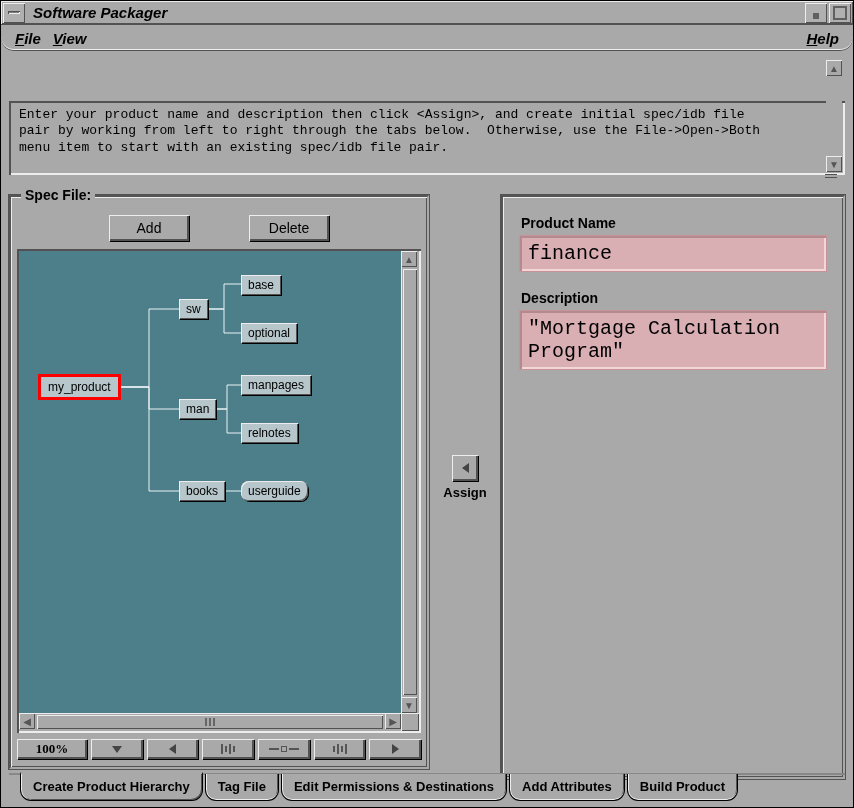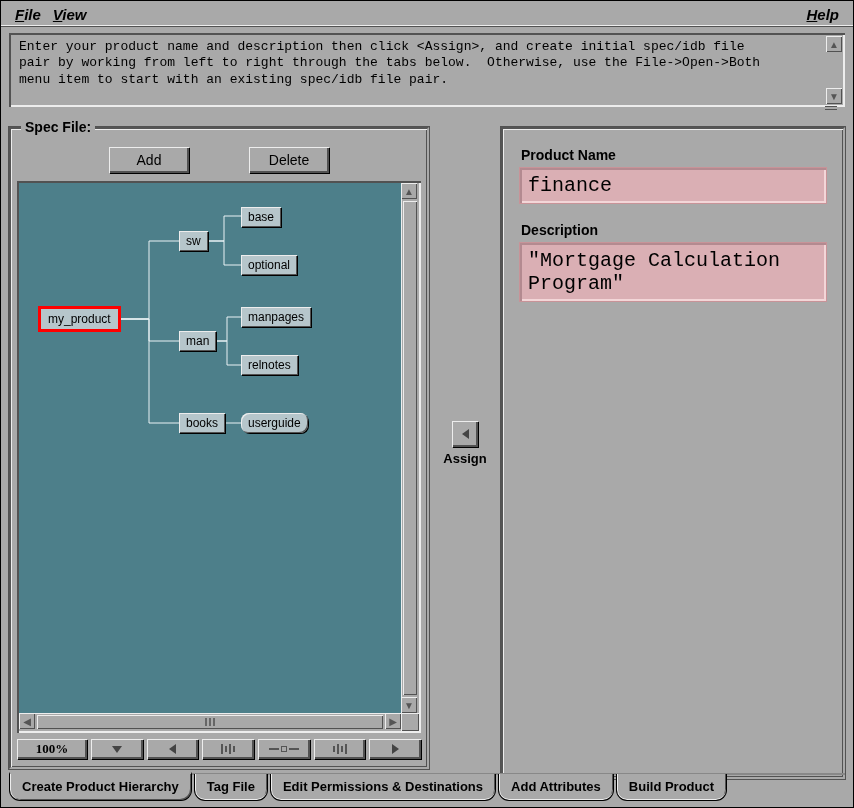--- a/index.html
+++ b/index.html
@@ -58,38 +58,40 @@
     display:flex;align-items:center;justify-content:center;
     font-size:9px;
   }
   .wbtn.min div{width:6px;height:6px;background:#606060;margin-top:6px;}
   .wbtn.max div{width:14px;height:14px;border:2px solid #606060;}
   
   .menubar{
     height:26px;display:flex;align-items:center;
     padding:0 8px;
     box-shadow:inset 0 -1px 0 var(--dark),inset 0 -2px 0 var(--light);
+    border-radius:13px;
   }
   .menu-item{padding:2px 6px;font-size:15px;font-weight:bold;font-style:italic;}
   .menu-item .u{text-decoration:underline;}
   .menu-spacer{flex:1;}
   
   .instr-wrap{
     margin:6px 8px;
     position:relative;
   }
   .instr{
     font-family:"Courier New",monospace;
     font-size:13px;
     padding:6px 20px 6px 10px;
     background:var(--bg);
     box-shadow:inset 2px 2px 0 var(--dark),inset -2px -2px 0 var(--light);
     line-height:1.25;
     white-space:pre-wrap;
     height:74px;
+    margin-top:44px;
   }
   .instr-scroll{
     position:absolute;right:3px;top:3px;bottom:3px;width:16px;
     display:flex;flex-direction:column;justify-content:space-between;
     background:var(--bg);
   }
   .arrow-btn{
     width:16px;height:16px;
     box-shadow:inset 1px 1px 0 var(--light),inset -1px -1px 0 var(--dark);
     display:flex;align-items:center;justify-content:center;font-size:10px;color:#555;
@@ -212,27 +214,40 @@
     font-weight:bold;font-size:13px;
     box-shadow:inset 0 -1px 0 var(--light),inset 1px 0 0 var(--light),inset -1px 0 0 var(--dark);
     position:relative;
     top:-1px;
   }
   .tab.active{
     background:var(--bg);
     border-top:2px solid var(--bg);
     top:-3px;
     box-shadow:inset 1px 0 0 var(--light),inset -1px -1px 0 var(--dark);
+    margin-left:11px;
   }
 </style>
 </head>
 <body>
 
 <div class="window">
 
+  <div class="titlebar">
+    <div class="sysbox">
+        <div></div>
+      </div>
+    <div class="title">Software Packager</div>
+    <div class="wbtn min">
+        <div></div>
+      </div>
+    <div class="wbtn max">
+        <div></div>
+      </div>
+  </div>
 
   <div class="menubar">
     <div class="menu-item"><span class="u">F</span><span>ile</span></div>
     <div class="menu-item"><span class="u">V</span><span>iew</span></div>
     <div class="menu-spacer"></div>
     <div class="menu-item"><span class="u">H</span><span>elp</span></div>
   </div>
 
   <div class="instr-wrap">
     <div class="instr">Enter your product name and description then click &lt;Assign&gt;, and create initial spec/idb file

